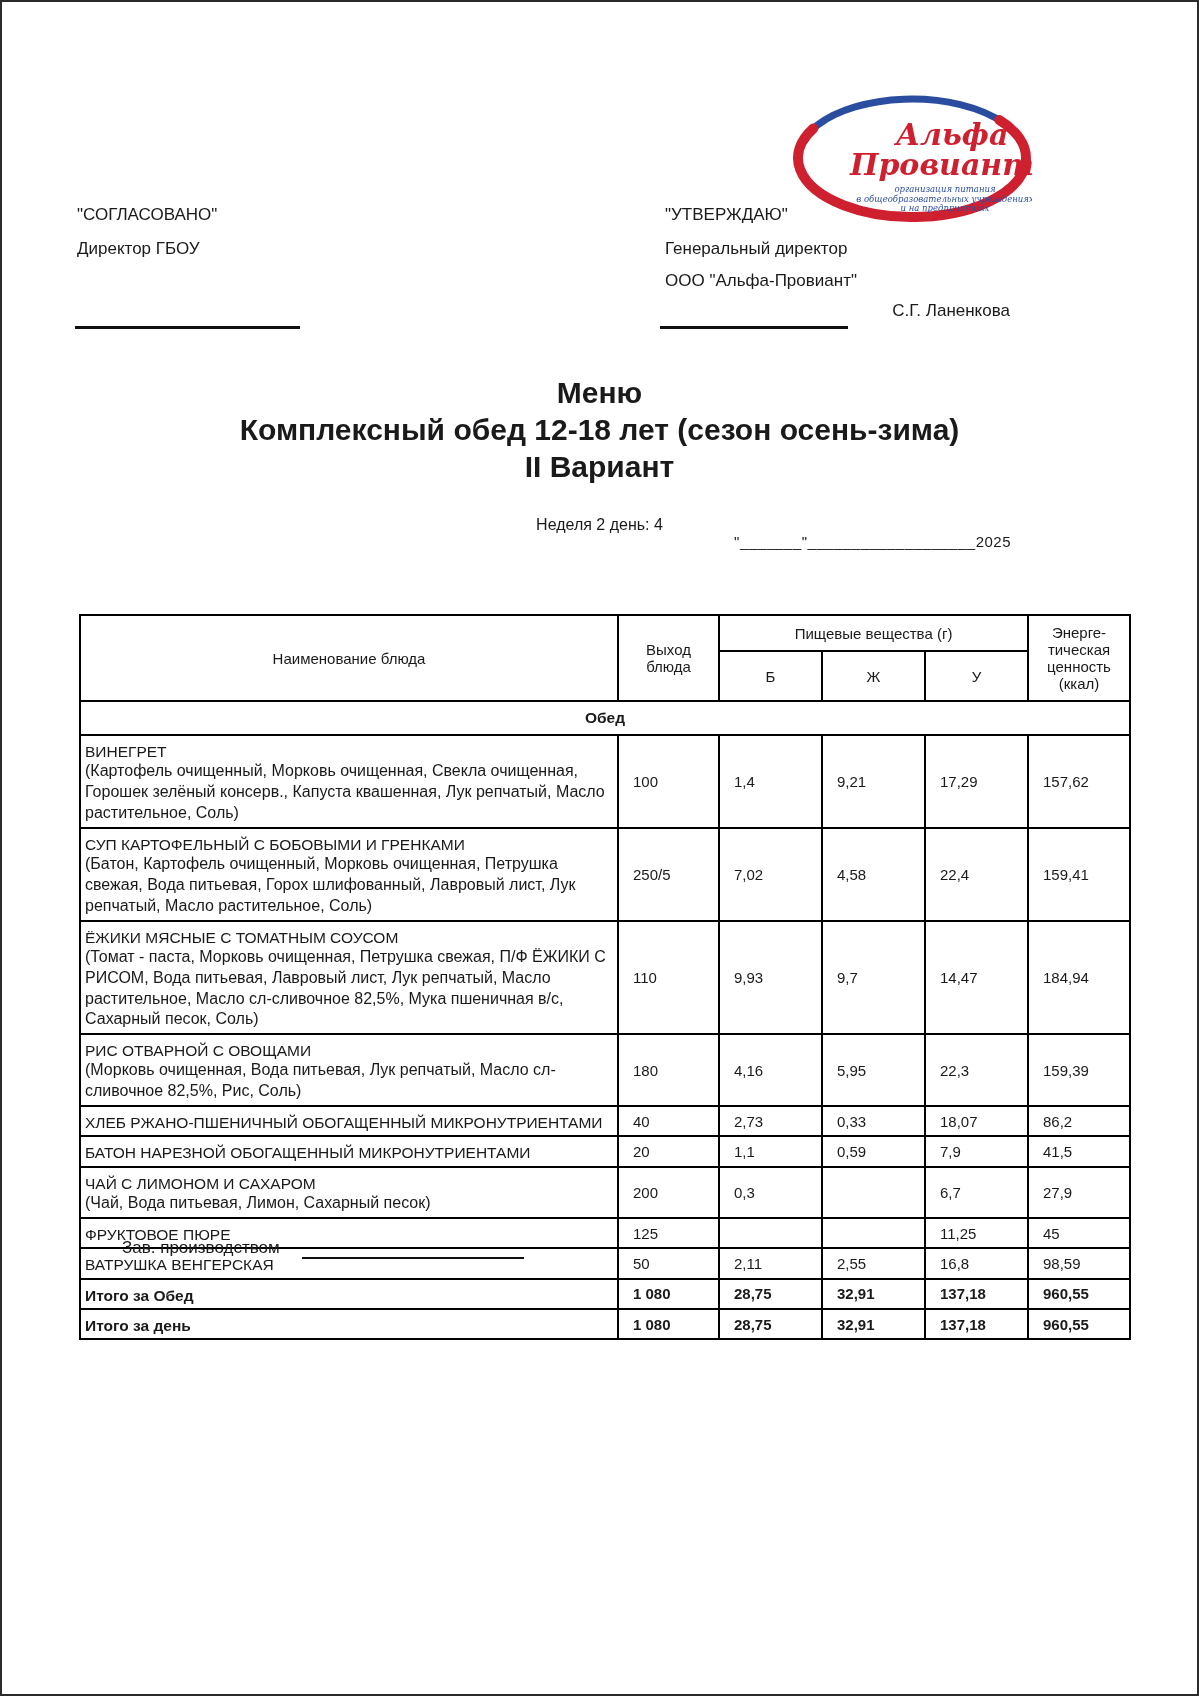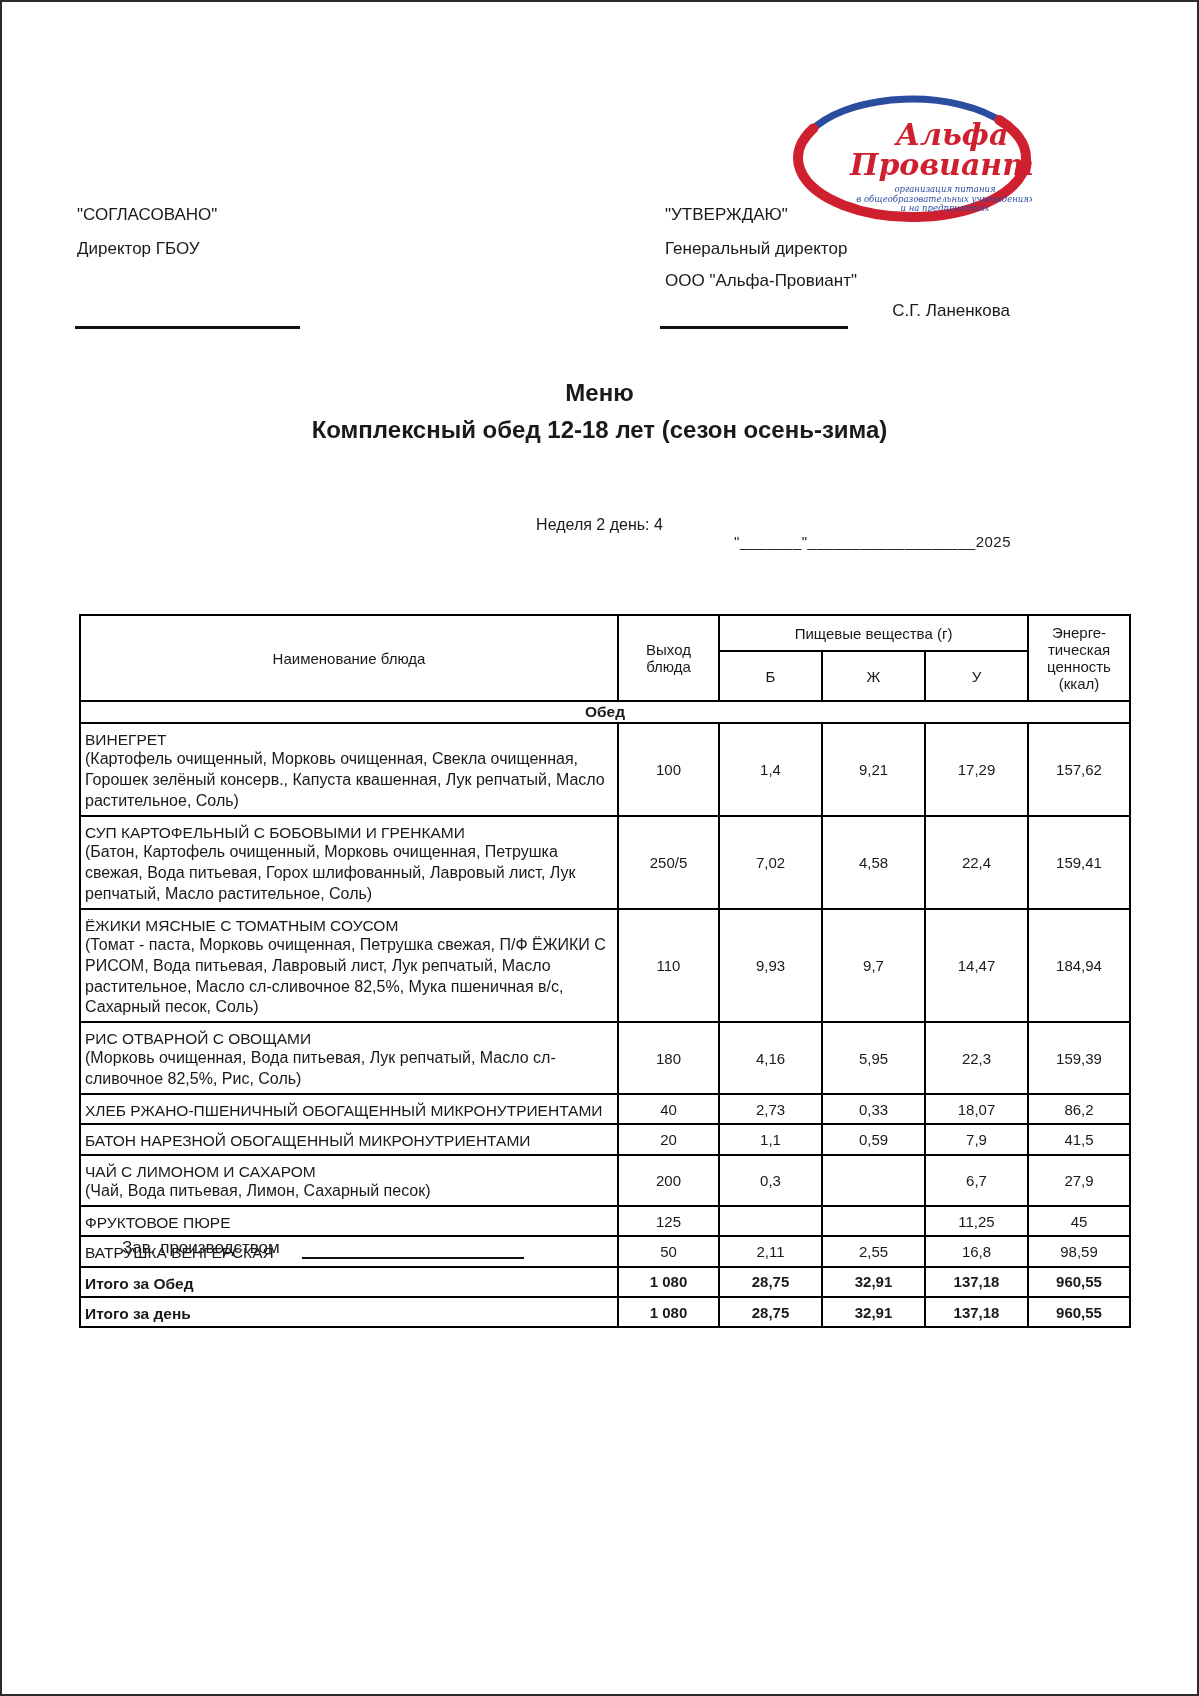--- a/index.html
+++ b/index.html
@@ -9,41 +9,41 @@
     background:#fff;
     border:2px solid #2b2b2b;
     box-sizing:border-box;
     font-family:"Liberation Sans", sans-serif;
     color:#1a1a1a;
     overflow:hidden;
   }
   .abs{position:absolute;}
   .hdr-text{font-size:17px;}
   .sig-line{border-bottom:3px solid #111;}
-  .title-block{left:0;right:0;top:372px;text-align:center;font-weight:bold;font-size:24px;line-height:37px;}
+  .title-block{left:0;right:0;top:372px;text-align:center;font-weight:bold;font-size:30px;line-height:37px;}
   .week-day{left:0;right:0;top:514px;text-align:center;font-weight:normal;font-size:16px;}
   .date-line{right:186px;top:531px;font-size:15px;letter-spacing:.5px;}
 
   table.menu{
     position:absolute;left:77px;top:612px;width:1050px;
     border-collapse:collapse;table-layout:fixed;
   }
   table.menu th, table.menu td{border:2px solid #000;}
   table.menu thead th{
     font-weight:normal;font-size:15px;text-align:center;vertical-align:middle;padding:2px 4px;
   }
   th.output-head{padding:2px 18px;}
   th.energy-head{padding:2px 10px;}
   tr.hdr-top{height:36px;}
   tr.hdr-sub{height:50px;}
-  td.section-cell{font-weight:bold;text-align:center;font-size:15.5px;padding:1px;}
+  td.section-cell{font-weight:bold;text-align:center;font-size:15.5px;padding:7px;}
   td.name-cell{padding:6px 4px 3px 4px;vertical-align:top;}
   .dish-name{font-size:15.5px;line-height:1.25;}
   .ingredients{font-size:16px;line-height:1.3;}
-  td.num-cell{text-align:center;vertical-align:middle;font-size:15px;padding:1px 2px;}
+  td.num-cell{vertical-align:middle;font-size:15px;padding:1px 14px;}
   tr.total td{font-weight:bold;border-radius:10px;}
   tr.total td.name-cell .dish-name{font-size:15.5px;}
 
   .footer-label{left:120px;top:1236px;font-size:17px;}
   .footer-blank{left:300px;top:1237px;width:222px;border-bottom:2px solid #111;height:18px;}
 
   .logo-wrap{left:790px;top:93px;width:240px;height:130px;}
 </style>
 </head>
 <body>
@@ -68,20 +68,21 @@
       <text x="150" y="80" text-anchor="middle" font-family="DejaVu Serif, serif" font-style="italic" font-weight="bold" font-size="30" fill="#cf2030">Провиант</text>
       <text x="153" y="97" text-anchor="middle" font-family="DejaVu Serif, serif" font-style="italic" font-size="8.5" fill="#2a4da0">организация питания</text>
       <text x="153" y="107" text-anchor="middle" font-family="DejaVu Serif, serif" font-style="italic" font-size="8.5" fill="#2a4da0">в общеобразовательных учреждениях</text>
       <text x="153" y="116" text-anchor="middle" font-family="DejaVu Serif, serif" font-style="italic" font-size="8.5" fill="#2a4da0">и на предприятиях</text>
     </svg>
   </div>
 
   <div class="abs title-block">
     <div>Меню</div>
     <div>Комплексный обед 12-18 лет (сезон осень-зима)</div>
+    <div>II Вариант</div>
   </div>
 
   <div class="abs week-day">Неделя 2  день: 4</div>
 
   <div class="abs date-line">"_______"___________________2025</div>
 
   <table class="menu">
     <colgroup>
       <col style="width:538px">
         <col style="width:101px">

